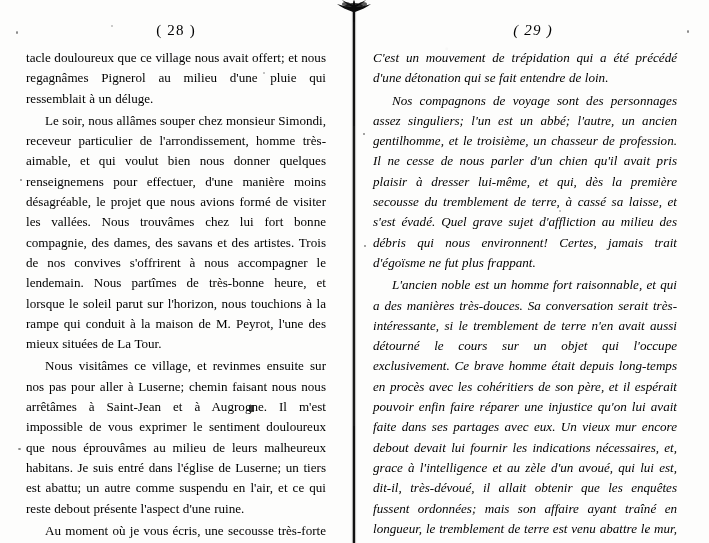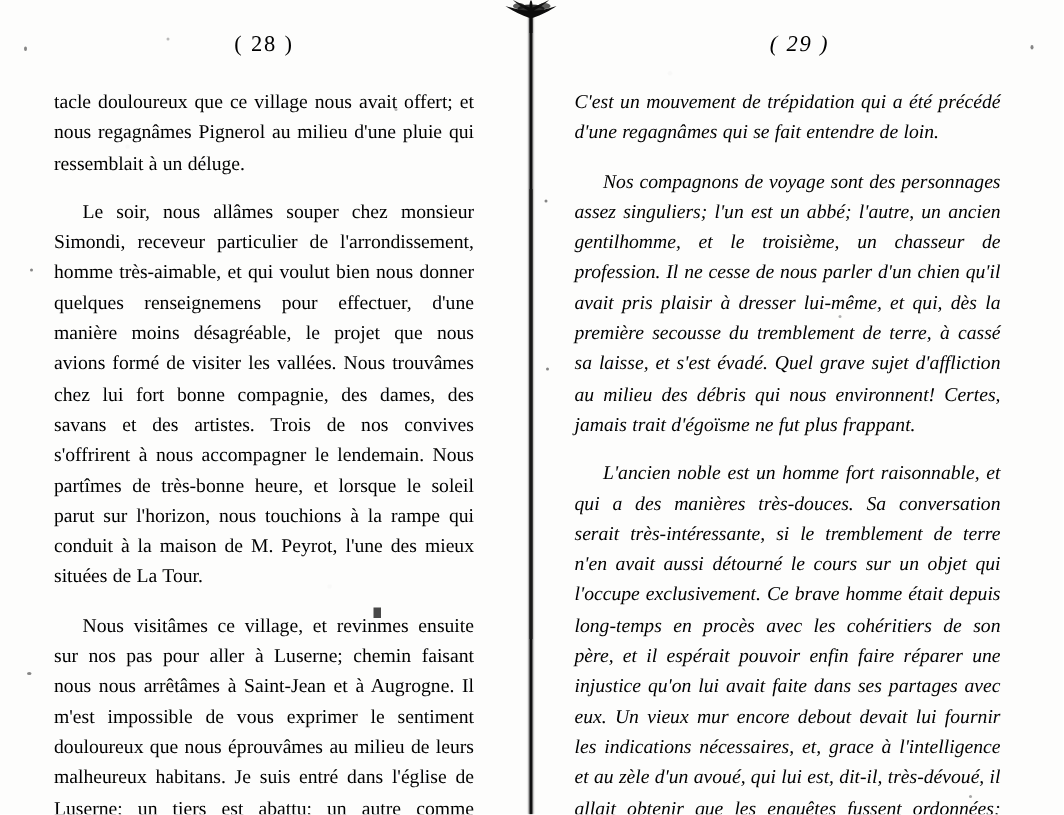--- a/index.html
+++ b/index.html
@@ -96,21 +96,21 @@
     color: #121212;
     text-align: justify;
     text-justify: inter-word;
     font-family: "Liberation Serif", "DejaVu Serif", serif;
     -webkit-font-smoothing: none;
   }
   .page-left .textblock  { left: 24px;  width: 304px; }
   .page-right .textblock { left: 14px;  width: 308px; }
 
   .para {
-    margin: 12px;
+    margin: 2px;
     text-indent: 1.45em;
     text-align: justify;
     word-spacing: 0.02em;
   }
   .para.cont { text-indent: 0; }
 
   
   .textblock, .page-number {
     filter: contrast(1.22) blur(0.22px);
   }
@@ -161,21 +161,21 @@
       <ellipse cx="25" cy="6" rx="9" ry="3" fill="#0d0d0d" opacity="0.85"></ellipse>
       <ellipse cx="17" cy="4" rx="4" ry="2" fill="#141414" opacity="0.7"></ellipse>
       <ellipse cx="34" cy="4" rx="4" ry="2" fill="#141414" opacity="0.7"></ellipse>
     </svg>
   </div>
 
   <div class="page page-right">
     <div class="page-number">( 29 )</div>
 
     <div class="textblock">
-      <p class="para cont">C'est un mouvement de trépidation qui a été précédé d'une regagnâmes qui se fait entendre de loin.</p>
+      <p class="para cont">C'est un mouvement de trépidation qui a été précédé d'une détonation qui se fait entendre de loin.</p>
       <p class="para">Nos compagnons de voyage sont des personnages assez singuliers; l'un est un abbé; l'autre, un ancien gentilhomme, et le troisième, un chasseur de profession. Il ne cesse de nous parler d'un chien qu'il avait pris plaisir à dresser lui-même, et qui, dès la première secousse du tremblement de terre, à cassé sa laisse, et s'est évadé. Quel grave sujet d'affliction au milieu des débris qui nous environnent! Certes, jamais trait d'égoïsme ne fut plus frappant.</p>
       <p class="para">L'ancien noble est un homme fort raisonnable, et qui a des manières très-douces. Sa conversation serait très-intéressante, si le tremblement de terre n'en avait aussi détourné le cours sur un objet qui l'occupe exclusivement. Ce brave homme était depuis long-temps en procès avec les cohéritiers de son père, et il espérait pouvoir enfin faire réparer une injustice qu'on lui avait faite dans ses partages avec eux. Un vieux mur encore debout devait lui fournir les indications nécessaires, et, grace à l'intelligence et au zèle d'un avoué, qui lui est, dit-il, très-dévoué, il allait obtenir que les enquêtes fussent ordonnées; mais son affaire ayant traîné en longueur, le tremblement de terre est venu abattre le mur, son unique témoin, et a causé des</p>
     </div>
 
     <span class="speck" style="left:330px; top:30px;  width:2px; height:3px;"></span>
     <span class="speck" style="left:6px;   top:133px; width:2px; height:2px;"></span>
     <span class="speck" style="left:7px;   top:245px; width:2px; height:2px;"></span>
     <span class="speck" style="left:202px; top:210px; width:2px; height:2px; opacity:.35;"></span>
     <span class="speck" style="left:289px; top:530px; width:2px; height:2px; opacity:.4;"></span>
   </div>

